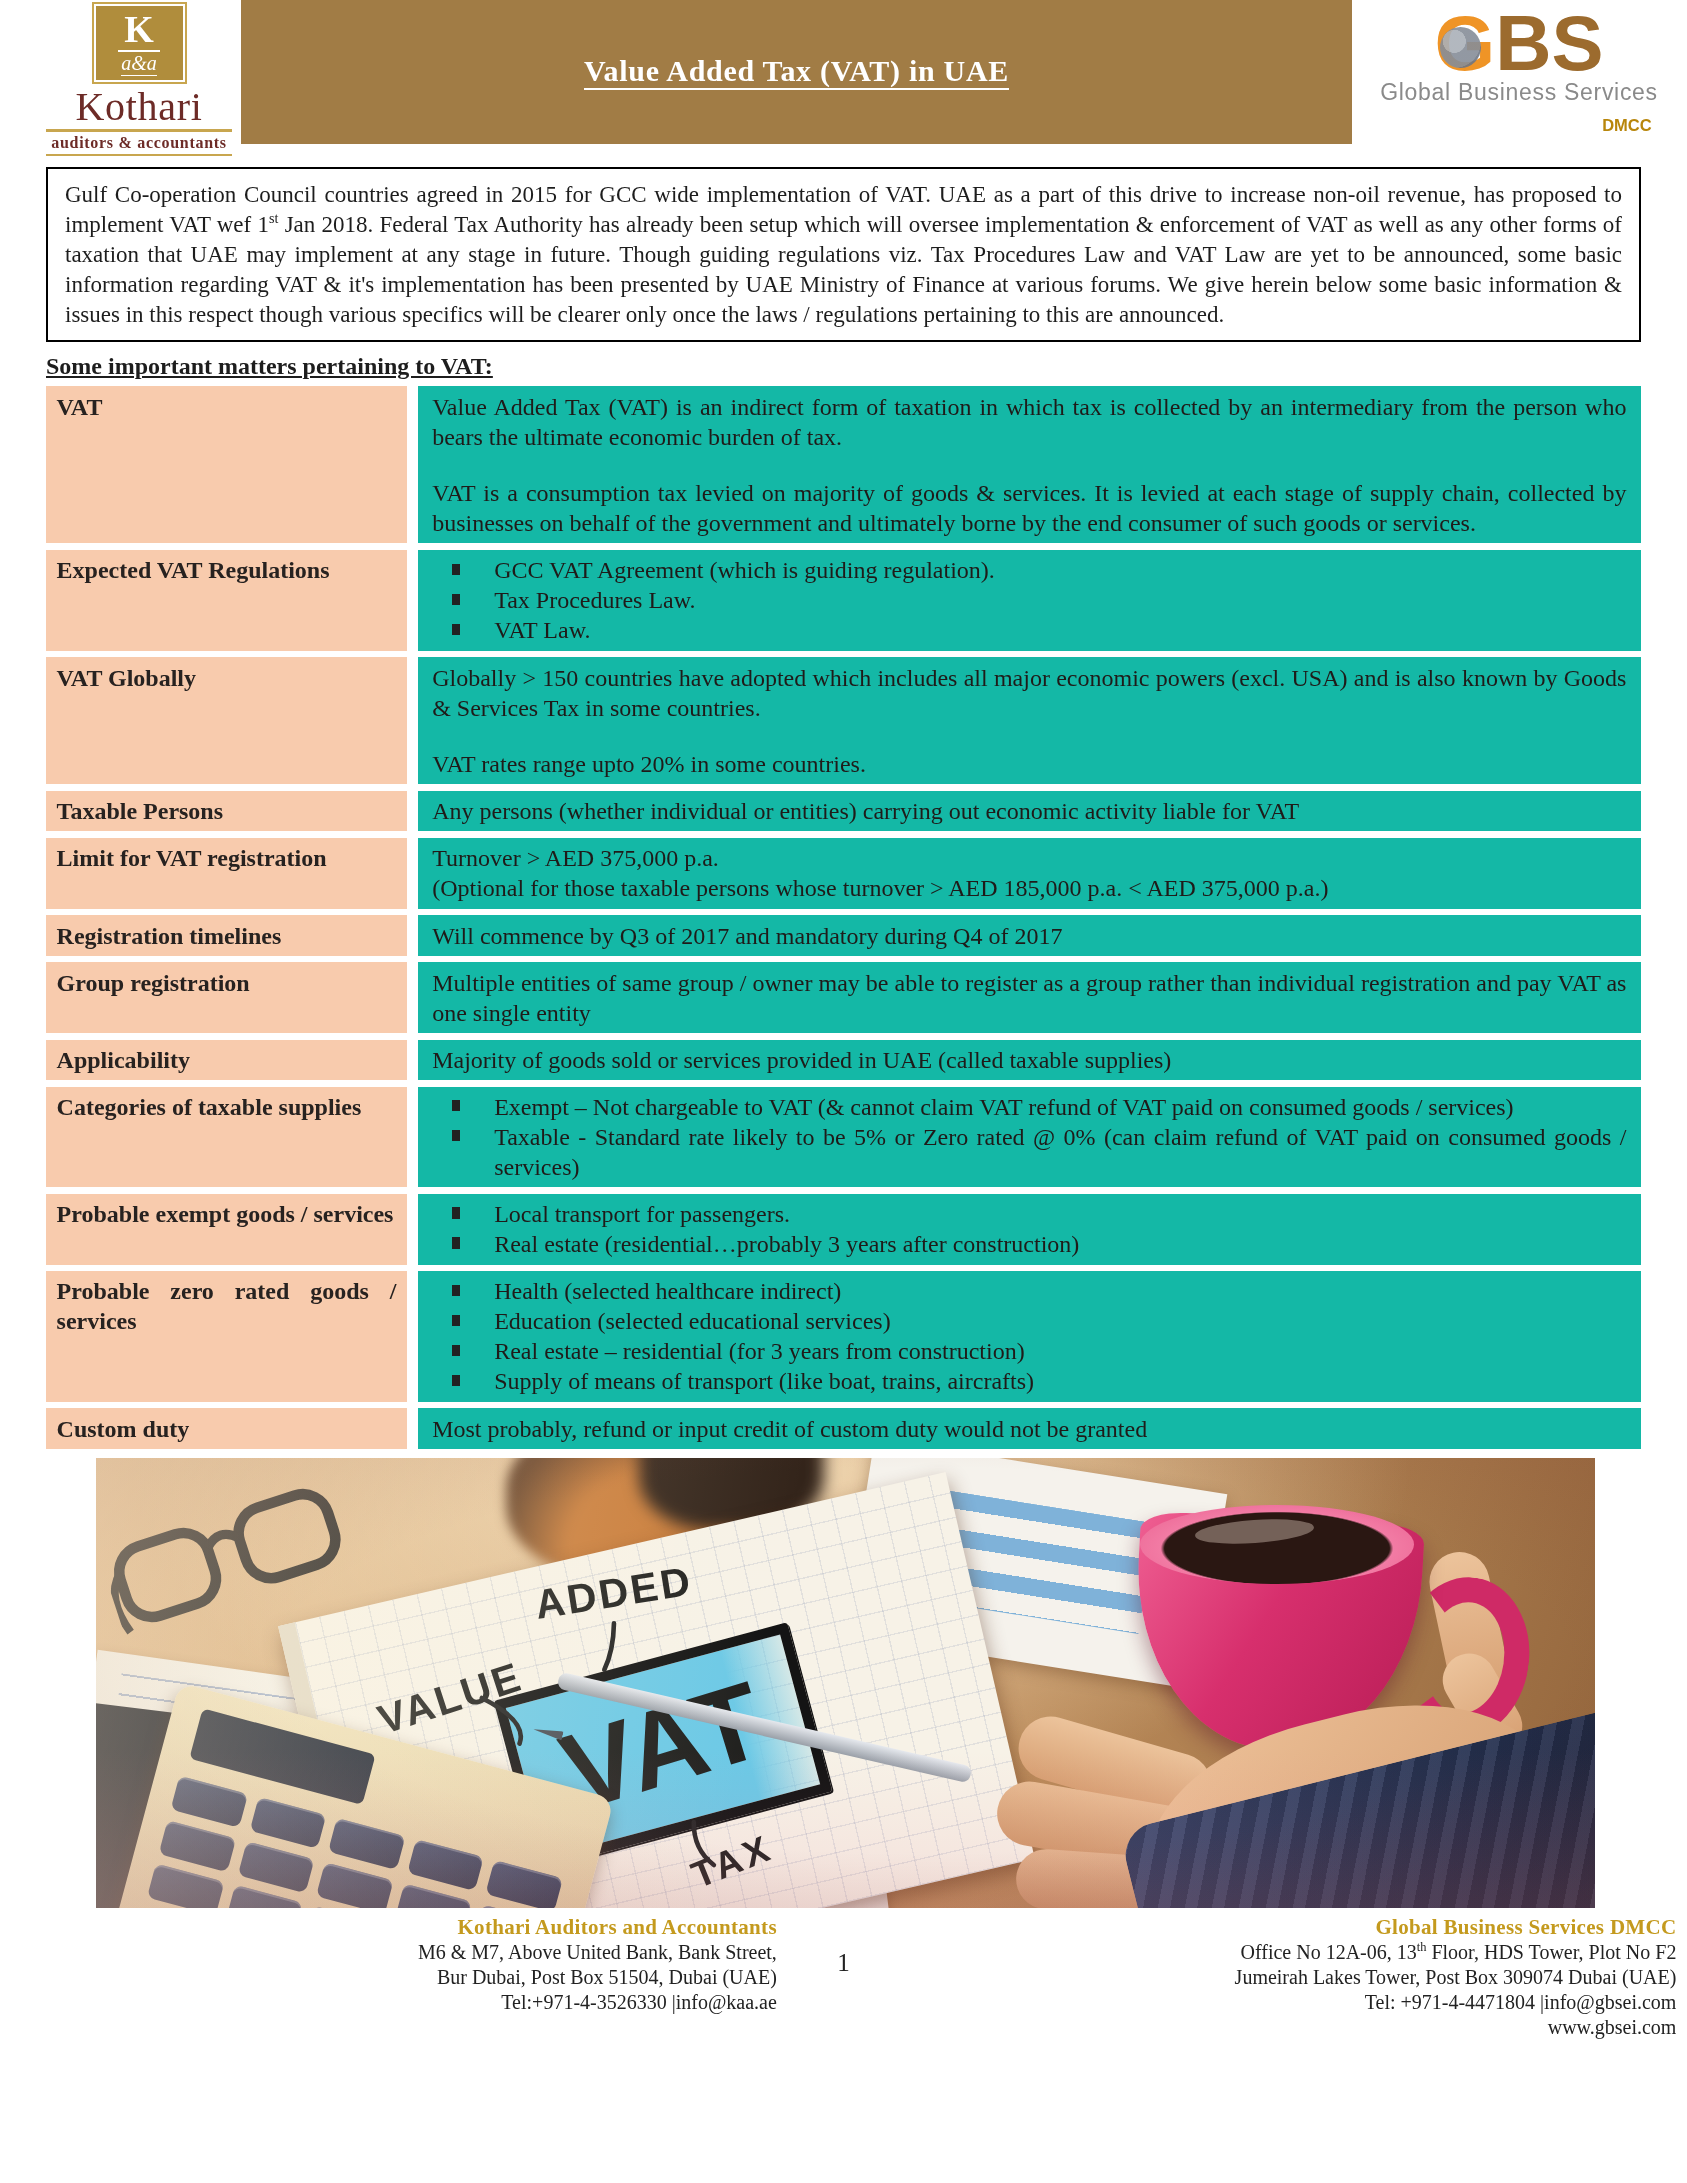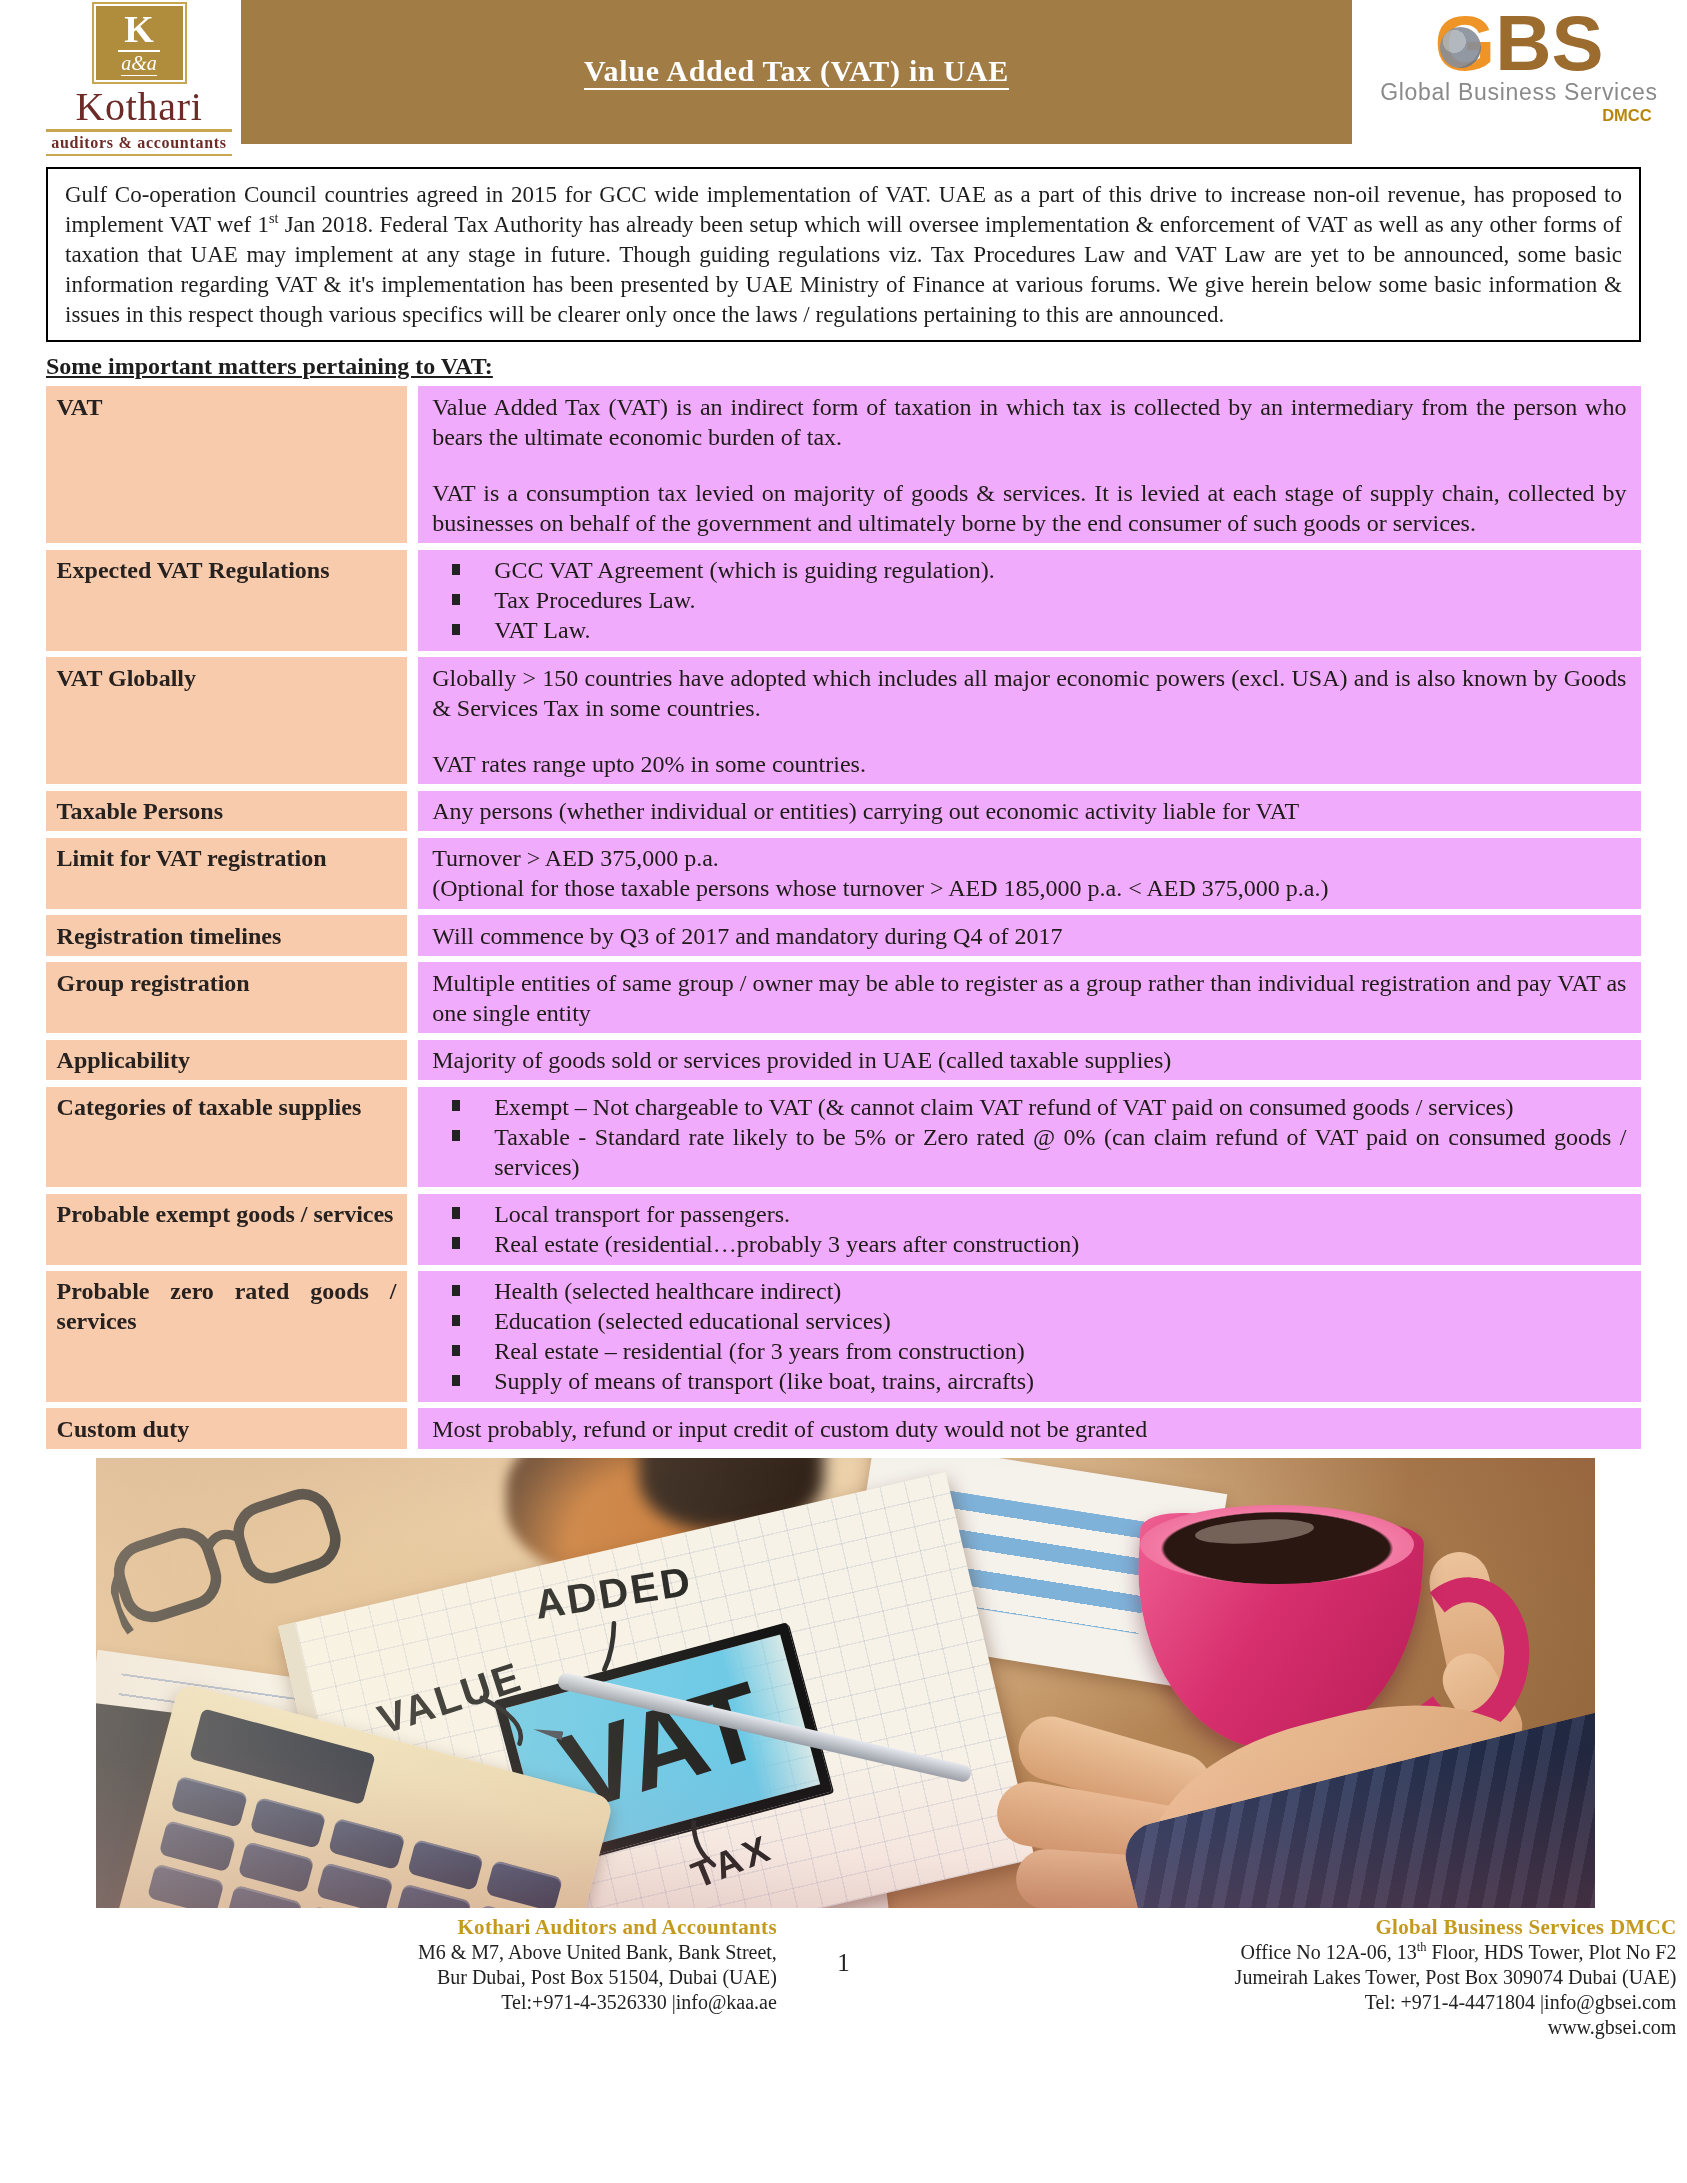--- a/index.html
+++ b/index.html
@@ -33,41 +33,41 @@
   .gbs-logo{position:absolute;left:1377px;top:4px;width:284px;text-align:center;font-family:"Liberation Sans","DejaVu Sans",sans-serif;}
   .gbs-acronym{position:relative;display:inline-block;font-size:78px;line-height:1.0;font-weight:bold;}
   .gbs-g{color:#ef9426;}
   .gbs-bs{color:#9c6b2e;}
   .globe{
     position:absolute;left:5.3px;top:22.5px;width:41px;height:41px;border-radius:50%;
     background:radial-gradient(circle at 35% 35%, #aab0b8 0 30%, #868d98 31% 70%, #6f7683 71%);
     opacity:.9;
   }
   .gbs-name{font-size:23px;color:#8a8a8a;letter-spacing:0.7px;margin-top:-2.6px;}
-  .gbs-suffix{font-size:16.5px;font-weight:bold;color:#b8860b;text-align:right;padding-right:9.3px;margin-top:0;}
+  .gbs-suffix{font-size:16.5px;font-weight:bold;color:#b8860b;text-align:right;padding-right:9.3px;margin-top:10px;}
   
   .intro-box{
     margin:0 46px;border:2.6px solid #000;padding:10.6px 17px;
     font-size:23px;line-height:1.30;text-align:justify;
   }
   sup{font-size:.62em;}
   
   .section-heading{
     margin:10.6px 46px 6.6px;font-size:24px;font-weight:bold;text-decoration:underline;
   }
   
   .vat-table{margin:0 46px;}
   .vrow{display:flex;margin-bottom:6.6px;}
   .vrow .cell-label{
     flex:0 0 361px;background:#f8cbad;padding:5.3px 10.6px;box-sizing:border-box;
     font-weight:bold;font-size:24px;line-height:1.25;text-align:justify;color:#272220;
     margin-right:10.6px;
   }
   .vrow .cell-body{
-    flex:1;background:#f0abfc;padding:5.3px 14.6px;box-sizing:border-box;
+    flex:1;background:#14b8a6;padding:5.3px 14.6px;box-sizing:border-box;
     font-size:24px;line-height:1.25;text-align:justify;color:#1f1b19;
   }
   .cell-body p{margin:0;}
   .cell-body p.gap{margin-bottom:1.1em;}
   .cell-body ul{margin:0;padding:0;list-style:none;}
   .cell-body li{position:relative;padding-left:62px;}
   .bullet-sq{position:absolute;left:20px;top:.34em;width:8px;height:11.2px;background:#222;}
   
   .photo{
     position:relative;margin:9.3px 0 0 96px;width:1499px;height:450px;overflow:hidden;

